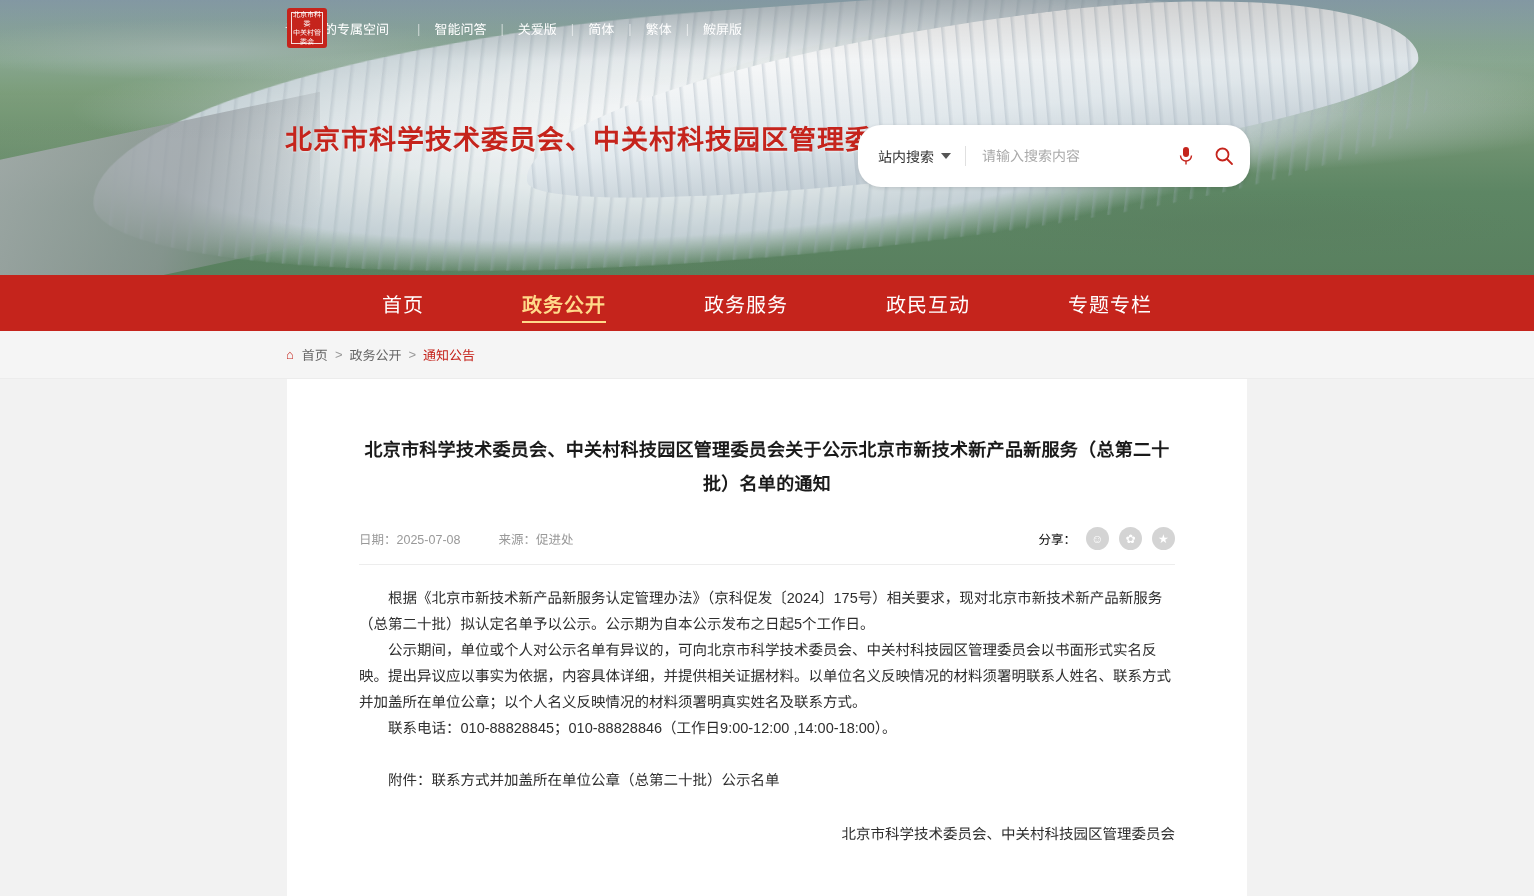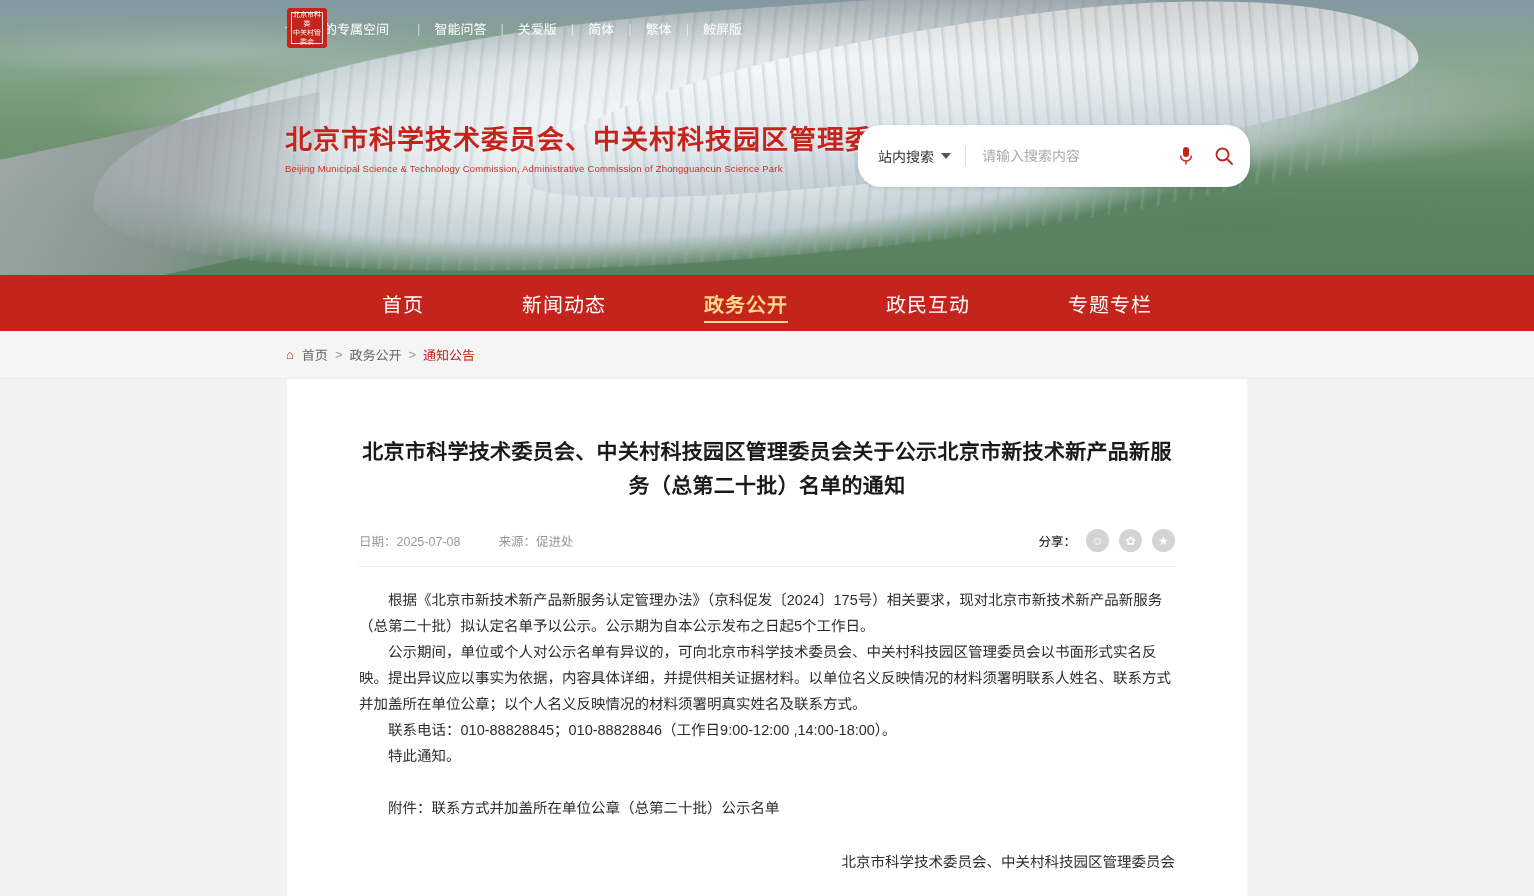--- a/index.html
+++ b/index.html
@@ -243,21 +243,21 @@
     height: 517px;
   }
   .article {
     width: 960px;
     margin: 0 auto;
     background: #fff;
     min-height: 517px;
     padding: 42px 72px 0 72px;
   }
   .art-title {
-    font-size: 21px;
+    font-size: 18px;
     font-weight: bold;
     color: #1a1a1a;
     line-height: 34px;
     text-align: center;
     letter-spacing: 0.3px;
   }
   .meta {
     margin-top: 26px;
     display: flex; align-items: center;
     font-size: 12.5px;
@@ -317,21 +317,20 @@
     <span class="sep">|</span>
     <a href="#">简体</a>
     <span class="sep">|</span>
     <a href="#">繁体</a>
     <span class="sep">|</span>
     <a href="#">鮟屏版</a>
   </div>
 
   <div class="title-wrap">
     <div class="site-title">北京市科学技术委员会、中关村科技园区管理委员会</div>
-    <div class="site-subtitle">Beijing Municipal Science &amp; Technology Commission, Administrative Commission of Zhongguancun Science Park</div>
   </div>
 
   <div class="search">
     <div class="search-select">
       <span>站内搜索</span>
       <span class="caret"></span>
     </div>
     <div class="search-divider"></div>
     <input class="search-input" type="text" placeholder="请输入搜索内容" style="">
     <div class="mic">
@@ -345,22 +344,22 @@
       <svg width="20" height="20" viewBox="0 0 20 20" aria-hidden="true">
         <circle cx="8.5" cy="8.5" r="6" stroke="#c5241c" stroke-width="1.8" fill="none"></circle>
         <line x1="13" y1="13" x2="18" y2="18" stroke="#c5241c" stroke-width="1.8" stroke-linecap="round"></line>
       </svg>
     </div>
   </div>
 </div>
 
 <nav class="nav">
   <div class="nav-item">首页</div>
-  <div class="nav-item">新闻动态</div>
   <div class="nav-item active">政务公开</div>
+  <div class="nav-item">政务服务</div>
   <div class="nav-item">政民互动</div>
   <div class="nav-item">专题专栏</div>
 </nav>
 
 <div class="crumb-bar">
   <span class="crumb-home-icon">⌂</span>
   <a href="#">首页</a>
   <span class="sepc">&gt;</span>
   <a href="#">政务公开</a>
   <span class="sepc">&gt;</span>
@@ -384,21 +383,20 @@
         <span class="share-icon">☺</span>
         <span class="share-icon">✿</span>
         <span class="share-icon">★</span>
       </span>
     </div>
 
     <div class="content">
       <p class="indent">根据《北京市新技术新产品新服务认定管理办法》（京科促发〔2024〕175号）相关要求，现对北京市新技术新产品新服务（总第二十批）拟认定名单予以公示。公示期为自本公示发布之日起5个工作日。</p>
       <p class="indent">公示期间，单位或个人对公示名单有异议的，可向北京市科学技术委员会、中关村科技园区管理委员会以书面形式实名反映。提出异议应以事实为依据，内容具体详细，并提供相关证据材料。以单位名义反映情况的材料须署明联系人姓名、联系方式并加盖所在单位公章；以个人名义反映情况的材料须署明真实姓名及联系方式。</p>
       <p class="indent">联系电话：010-88828845；010-88828846（工作日9:00-12:00 ,14:00-18:00）。</p>
-      <p class="indent">特此通知。</p>
 
       <div class="gap"></div>
 
       <p class="indent">附件：联系方式并加盖所在单位公章（总第二十批）公示名单</p>
 
       <div class="sig">
         <div>北京市科学技术委员会、中关村科技园区管理委员会</div>
 
       </div>
     </div>

